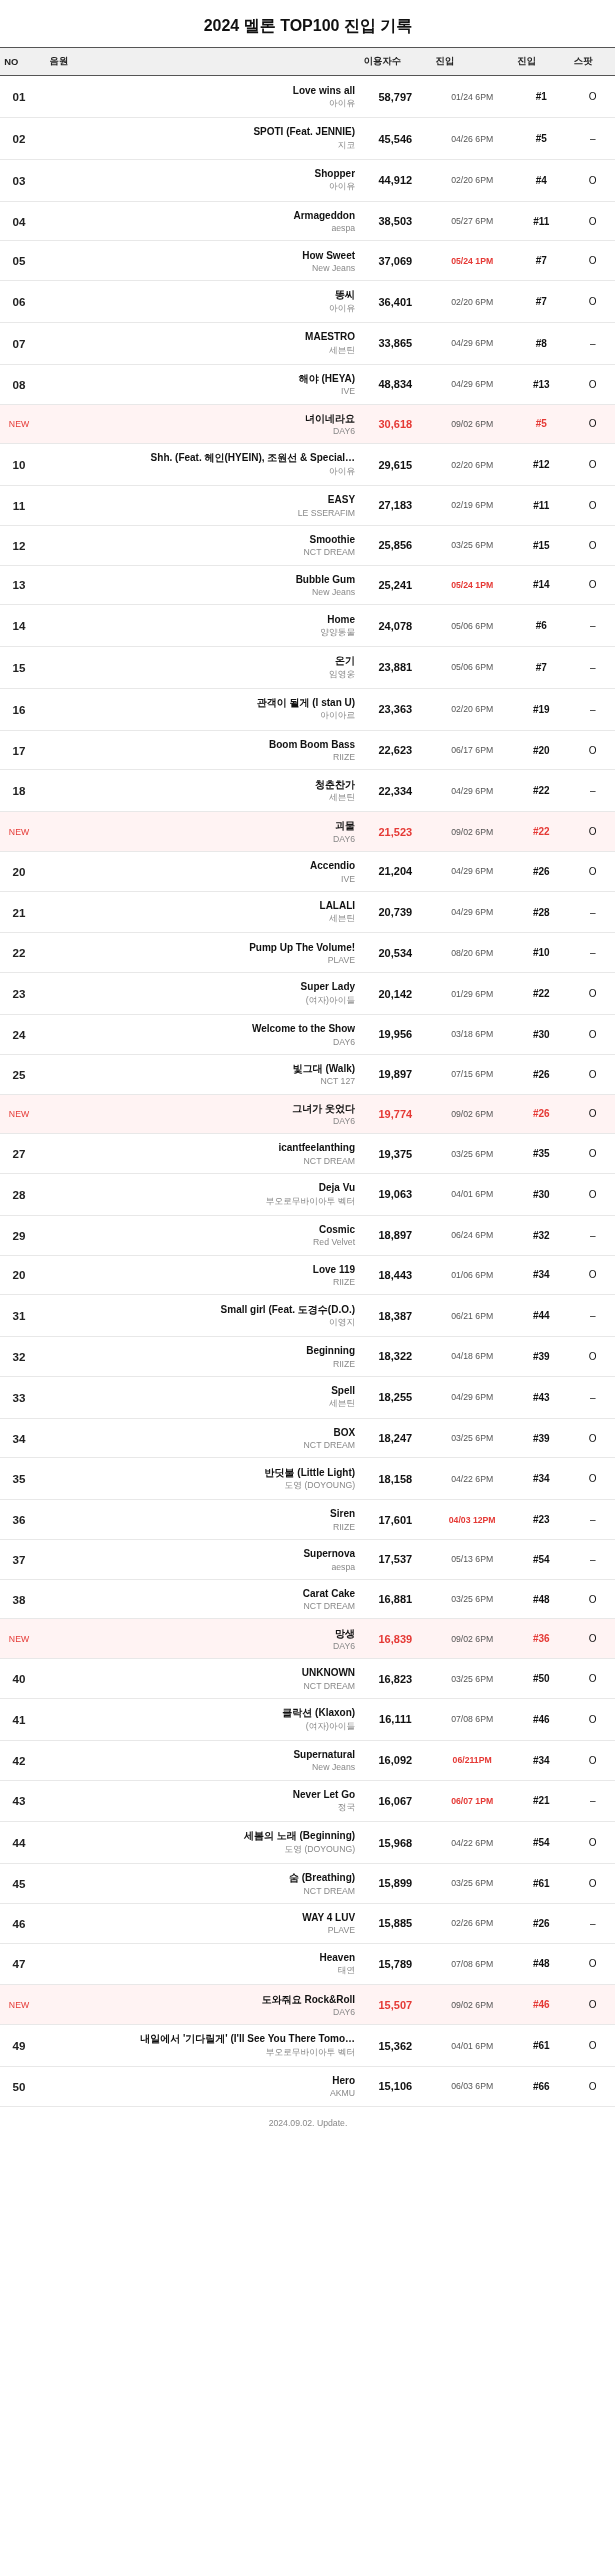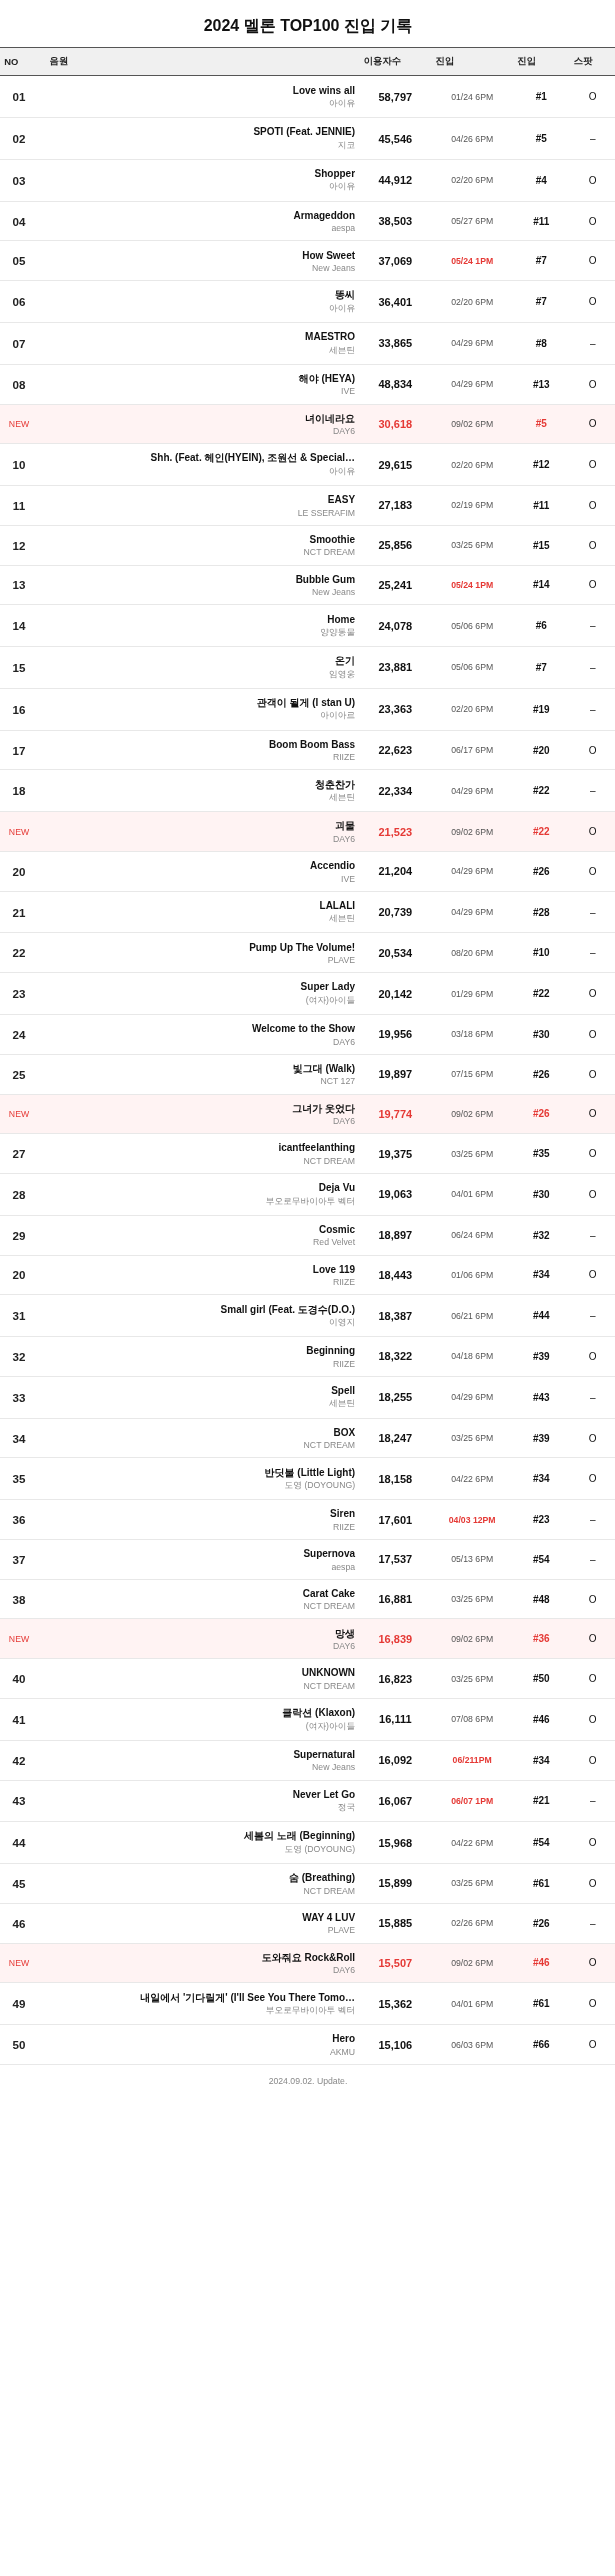--- a/index.html
+++ b/index.html
@@ -715,20 +715,33 @@
           <span class="title">WAY 4 LUV</span>
           <span class="artist">PLAVE</span>
         </td>
         <td class="count">15,885</td>
         <td class="date">
           <span class="date-val">02/26 6PM</span>
         </td>
         <td class="rank">#26</td>
         <td class="spot">–</td>
       </tr>
+      <tr>
+        <td class="no">47</td>
+        <td class="song">
+          <span class="title">Heaven</span>
+          <span class="artist">태연</span>
+        </td>
+        <td class="count">15,789</td>
+        <td class="date">
+          <span class="date-val">07/08 6PM</span>
+        </td>
+        <td class="rank">#48</td>
+        <td class="spot">O</td>
+      </tr>
       <tr class="highlight-new">
         <td class="no new-badge">NEW</td>
         <td class="song">
           <span class="title">도와줘요 Rock&amp;Roll</span>
           <span class="artist">DAY6</span>
         </td>
         <td class="count highlight-red">15,507</td>
         <td class="date">
           <span class="date-val">09/02 6PM</span>
         </td>

